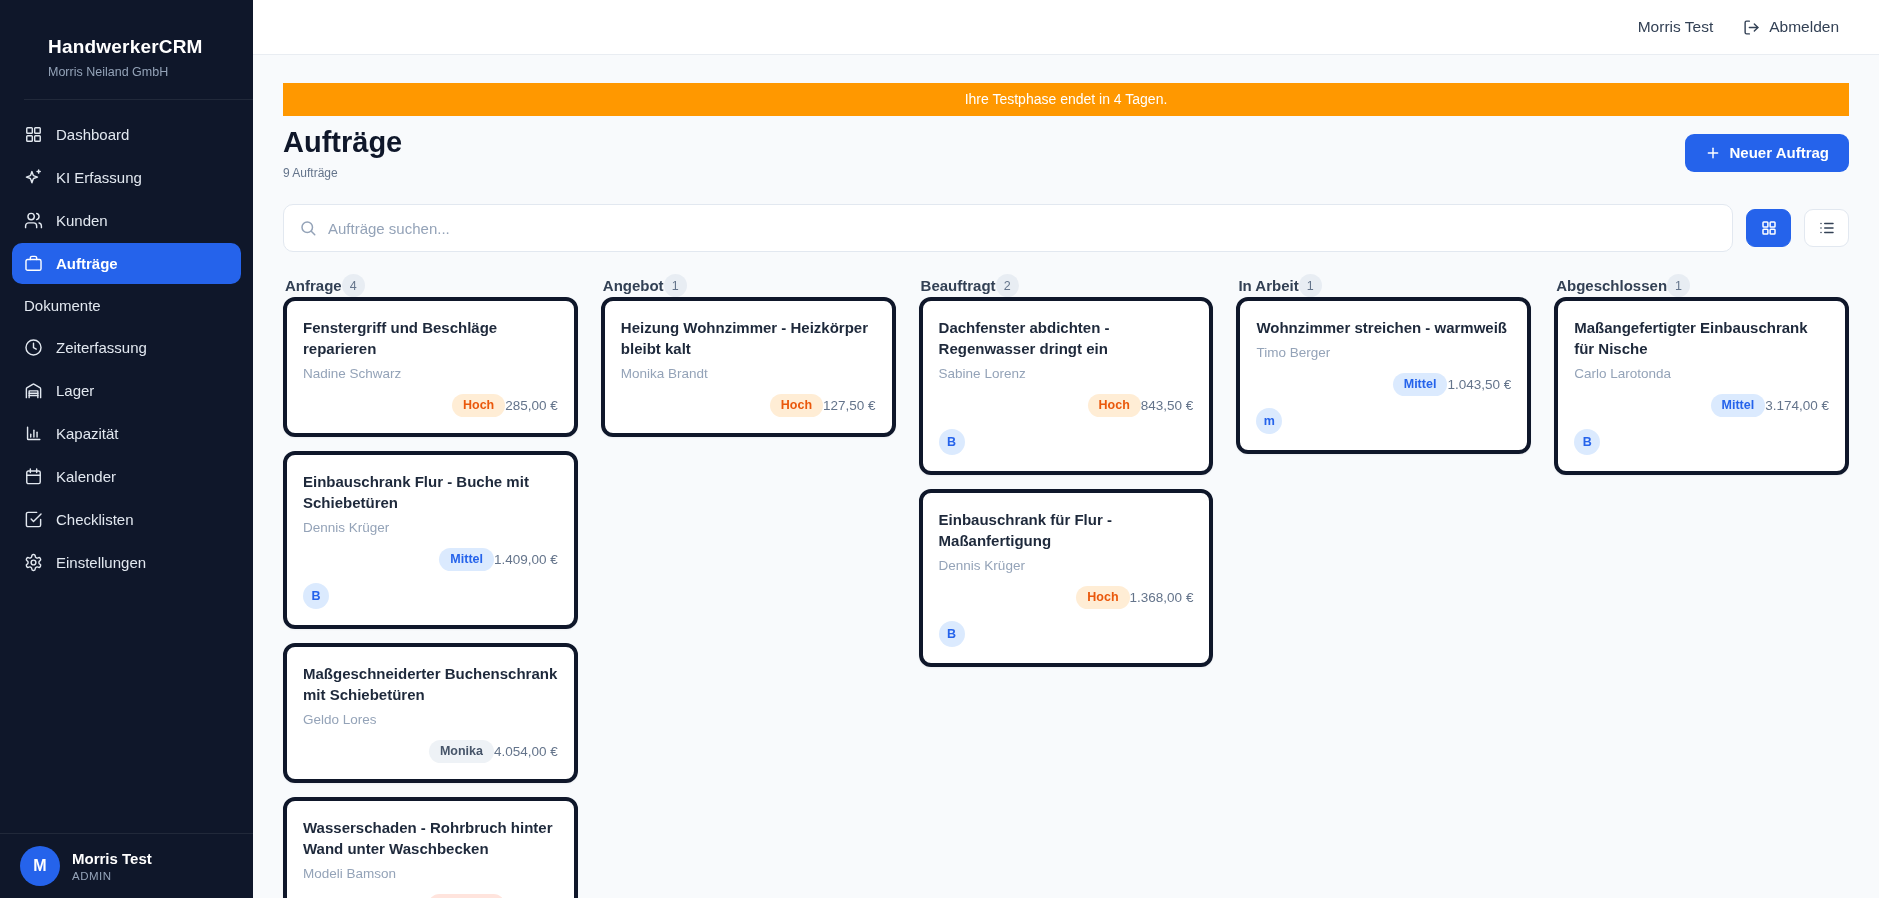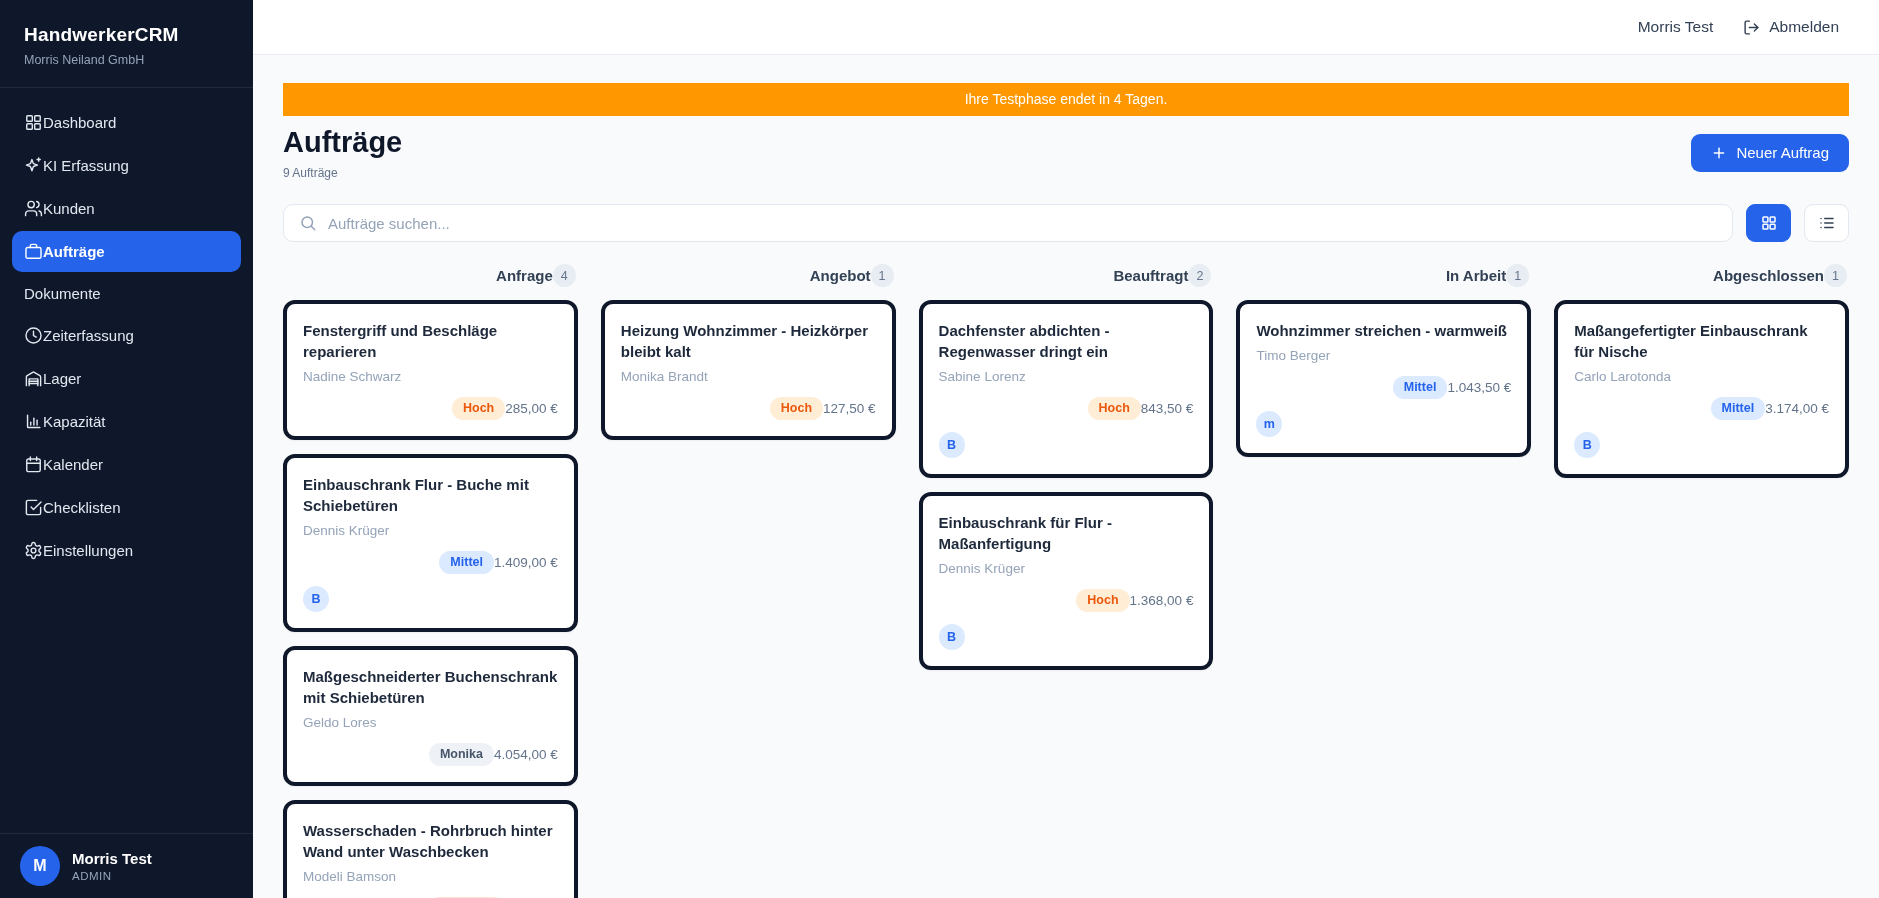--- a/index.html
+++ b/index.html
@@ -14,26 +14,26 @@
   .icon { display: inline-flex; }
   .icon svg { width: 100%; height: 100%; }
 
   
   .sidebar {
     width: 253px; min-width: 253px;
     background: #0f172a;
     display: flex; flex-direction: column;
     color: #e2e8f0;
   }
-  .sidebar-header { padding: 24px 24px 20px; border-bottom: 1px solid rgba(255,255,255,0.08); }
+  .sidebar-header { padding: 36px 24px 20px; border-bottom: 1px solid rgba(255,255,255,0.08); margin-left: 24px; }
   .app-name { color: #ffffff; font-size: 19px; font-weight: bold; letter-spacing: 0.2px; }
   .company { color: #94a3b8; font-size: 12.5px; margin-top: 7px; }
   .nav { flex: 1; padding: 14px 12px; }
   .nav-item {
-    display: flex; align-items: center; 
+    display: flex; align-items: center; gap: 13px;
     padding: 11px 12px; margin-bottom: 2px;
     border-radius: 10px; font-size: 15px; color: #e2e8f0;
     cursor: pointer; white-space: nowrap;
   }
   .nav-item.active { background: #2563eb; color: #fff; font-weight: bold; }
   .nav-item .icon { width: 19px; height: 19px; flex: none; }
   .sidebar-user {
     border-top: 1px solid rgba(255,255,255,0.08);
     padding: 12px 20px; display: flex; align-items: center; gap: 12px;
   }
@@ -59,48 +59,48 @@
   .content { flex: 1; padding: 28px 30px; overflow: hidden; }
   .banner {
     background: #ff9800; color: #fff; text-align: center;
     font-size: 14px; padding: 8px 0 9px; margin-bottom: 10px;
   }
   .title-row { display: flex; justify-content: space-between; align-items: center; }
   .page-title { font-size: 29px; font-weight: bold; color: #0f172a; }
   .page-subtitle { font-size: 12px; color: #64748b; margin-top: 7px; }
   .new-btn {
     background: #2563eb; color: #fff; border: none; border-radius: 9px;
-    padding: 10px 20px 11px; font-size: 15px; font-weight: normal;
+    padding: 10px 20px 11px; font-size: 15px; font-weight: bold;
     font-family: inherit; display: flex; align-items: center; gap: 9px; cursor: pointer;
   }
   .new-btn .icon { width: 16px; height: 16px; }
 
   .search-row { display: flex; align-items: center; gap: 13px; margin-top: 24px; }
   .search-box {
-    flex: 1; height: 38px; background: #fff; border: 1px solid #e2e8f0;
+    flex: 1; height: 48px; background: #fff; border: 1px solid #e2e8f0;
     border-radius: 10px; display: flex; align-items: center; gap: 11px; padding: 0 15px;
   }
   .search-box .icon { width: 18px; height: 18px; color: #94a3b8; flex: none; }
   .search-box input {
     flex: 1; border: none; outline: none; background: transparent;
     font-size: 15px; color: #334155; font-family: inherit;
   }
   .search-box input::placeholder { color: #94a3b8; }
   .view-btn {
     width: 45px; height: 38px; border-radius: 9px;
     display: flex; align-items: center; justify-content: center; cursor: pointer; flex: none;
   }
   .view-btn .icon { width: 18px; height: 18px; }
   .view-btn.active { background: #2563eb; border: 1px solid #2563eb; color: #fff; }
   .view-btn.inactive { background: #fff; border: 1px solid #e2e8f0; color: #334155; }
 
   
   .board { display: flex; gap: 23px; margin-top: 22px; align-items: flex-start; }
   .column { flex: 1; min-width: 0; }
-  .column-header { display: flex; justify-content: flex-end; align-items: center; padding: 0 2px; margin-bottom: 13px; }
+  .column-header { display: flex; justify-content: flex-start; align-items: center; padding: 0 2px; }
   .column-label { color: #334155; font-size: 15px; font-weight: 600; }
   .column-count {
     background: #e8edf3; color: #64748b; font-size: 12.5px;
     min-width: 23px; height: 23px; border-radius: 50%;
     display: flex; align-items: center; justify-content: center;
   }
   .cards { display: flex; flex-direction: column; gap: 14px; }
   .card {
     background: #fff; border: 4px solid #0f172a; border-radius: 12px;
     padding: 16px; box-shadow: 0 1px 2px rgba(15,23,42,0.05); cursor: pointer;

